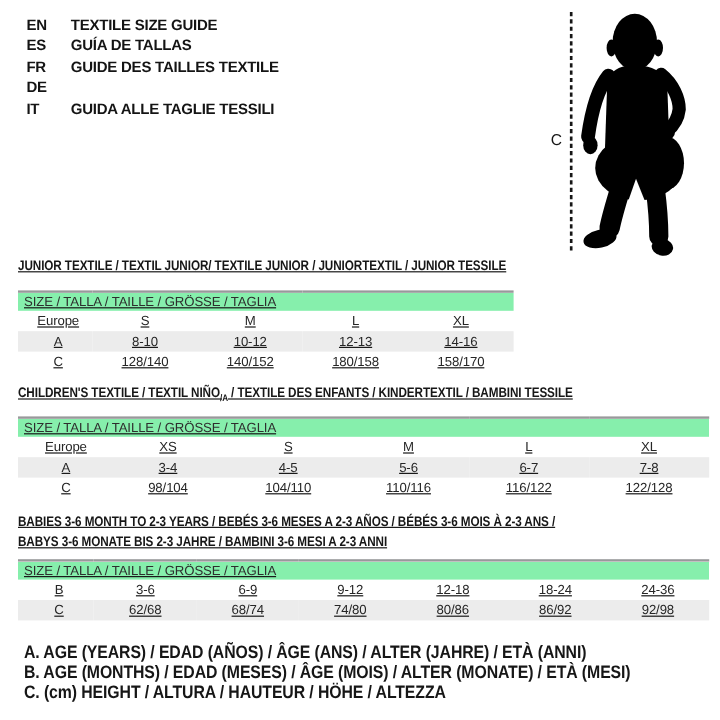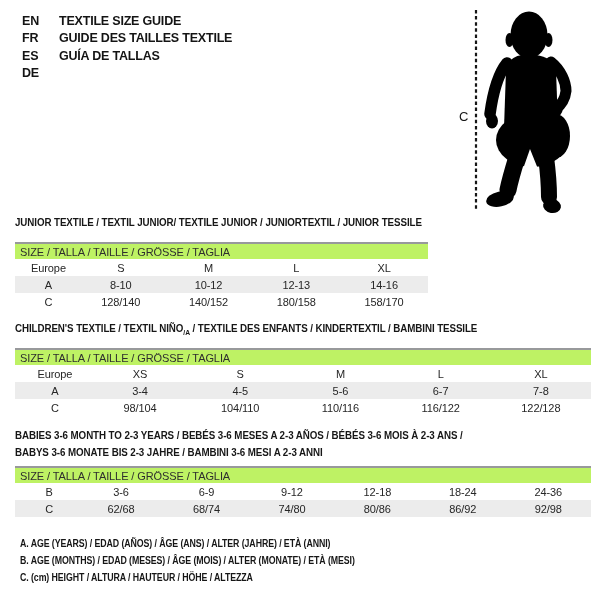--- a/index.html
+++ b/index.html
@@ -25,21 +25,21 @@
     color: #141414;
   }
   .lang-row { display: flex; }
   .lang-code { width: 37px; flex: 0 0 37px; }
   .lang-text { white-space: nowrap; }
 
   
   .figure { position: absolute; left: 440px; top: 0; }
 
   
-  .size-section { position: absolute; left: 15px; }
+  .size-section { position: absolute; left: 15px; text-decoration: underline; }
   .s1 { top: 216px; width: 413px; }
   .s2 { top: 322px; width: 576px; }
   .s3 { top: 427px; width: 576px; }
 
   .sec-title {
     font-size: 11.5px;
     font-weight: bold;
     line-height: 13px;
     white-space: nowrap;
     letter-spacing: -0.1px;
@@ -54,21 +54,21 @@
 
   table.size-table {
     width: 100%;
     border-collapse: collapse;
     table-layout: fixed;
     font-size: 11px;
     letter-spacing: -0.1px;
     color: #262626;
   }
   table.size-table th {
-    background: #bef264;
+    background: #86efac;
     border-top: 2px solid #98999b;
     height: 15px;
     font-weight: normal;
     text-align: left;
     padding: 0 0 0 5px;
     color: #2e2e2e;
     white-space: nowrap;
     overflow: hidden;
   }
   table.size-table td {
@@ -78,21 +78,21 @@
     white-space: nowrap;
   }
   table.size-table td.lbl { text-align: center; padding-left: 5px; }
   tr.alt td { background: #ececec; }
 
   
   .footnotes {
     position: absolute;
     left: 20px;
     top: 535px;
-    font-size: 10px;
+    font-size: 15px;
     font-weight: bold;
     line-height: 17px;
     letter-spacing: -0.1px;
     color: #161616;
   }
   .footnote {
     white-space: nowrap;
     transform: scaleX(0.88);
     transform-origin: left top;
   }
@@ -101,29 +101,33 @@
 <body>
 
 <div class="page">
 
   <div class="lang-block">
     <div class="lang-row">
       <span class="lang-code">EN</span>
       <span class="lang-text">TEXTILE SIZE GUIDE</span>
     </div>
     <div class="lang-row">
+      <span class="lang-code">ES</span>
+      <span class="lang-text">GUÍA DE TALLAS</span>
+    </div>
+    <div class="lang-row">
       <span class="lang-code">FR</span>
       <span class="lang-text">GUIDE DES TAILLES TEXTILE</span>
     </div>
     <div class="lang-row">
-      <span class="lang-code">ES</span>
-      <span class="lang-text">GUÍA DE TALLAS</span>
-    </div>
-    <div class="lang-row">
       <span class="lang-code">DE</span>
+    </div>
+    <div class="lang-row">
+      <span class="lang-code">IT</span>
+      <span class="lang-text">GUIDA ALLE TAGLIE TESSILI</span>
     </div>
   </div>
 
   <svg class="figure" width="160" height="220" viewBox="440 0 160 220">
     <line x1="476" y1="10" x2="476" y2="209" stroke="#161616" stroke-width="2.2" stroke-dasharray="3.5 2.6"></line>
     <text x="459" y="121" font-size="13" fill="#161616">C</text>
     <g fill="#000000">
       <ellipse cx="529" cy="35" rx="18.5" ry="23.5"></ellipse>
       <ellipse cx="509.5" cy="40" rx="4" ry="7"></ellipse>
       <ellipse cx="548.5" cy="40" rx="4" ry="7"></ellipse>

